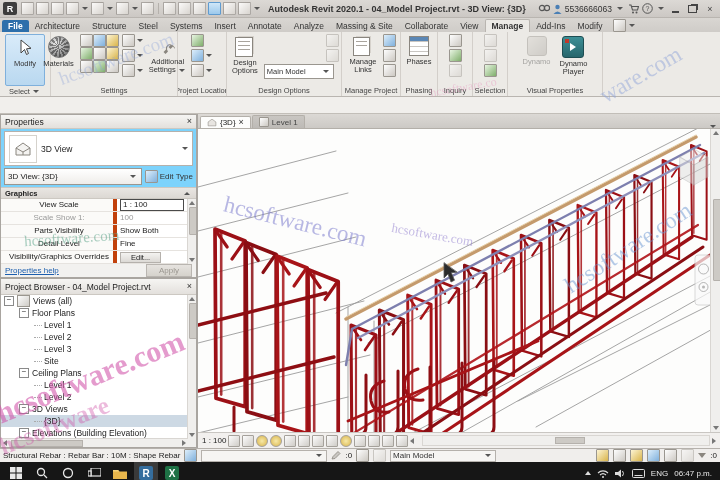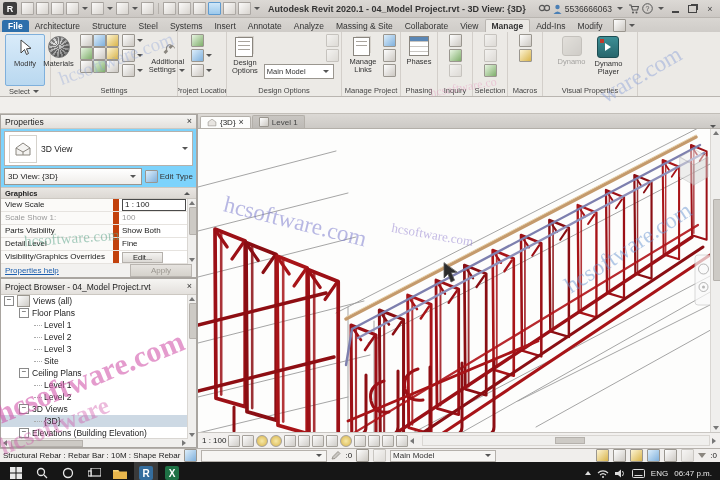--- a/index.html
+++ b/index.html
@@ -74,36 +74,36 @@
   .typesel{height:38px;background:#fff;border:1px solid #b5b1ac;margin:2px 3px;display:flex;align-items:center;}
   .typeico{width:26px;height:26px;margin:0 4px;border:1px solid #d5d2cc;display:flex;align-items:center;justify-content:center;}
   .selrow{display:flex;align-items:center;margin:0 3px 2px;gap:3px;}
   .selcombo{flex:1;height:15px;border:1px solid #9a968f;background:linear-gradient(#fff,#efedea);
             font-size:8px;display:flex;align-items:center;justify-content:space-between;padding:0 3px;}
   .edittype{display:flex;align-items:center;gap:2px;font-size:8px;color:#333;}
   .sechead{height:11px;background:linear-gradient(#e9e6e2,#dcd8d3);font-size:7.5px;font-weight:bold;
            display:flex;align-items:center;justify-content:space-between;padding:0 4px;border:1px solid #ccc8c2;border-left:none;border-right:none;}
   .pgrid{position:relative;background:#fff;}
   .prow{display:flex;height:12px;line-height:12px;font-size:8px;border-bottom:1px solid #e6e3df;}
-  .plab{width:108px;padding-left:4px;color:#222;background:#fbfaf8;border-right:6px solid #c2410c;
-        white-space:nowrap;overflow:hidden;}
+  .plab{width:108px;padding-left:4px;color:#222;background:#fbfaf8;border-right:4px solid #c2410c;
+        white-space:nowrap;overflow:hidden;text-align:center;}
   .pval{flex:1;padding-left:3px;background:#fff;white-space:nowrap;overflow:hidden;}
   .prow.dis .plab,.prow.dis .pval{color:#999;}
   .valbox{border:1px solid #4a4a4a;margin:0;padding:0 2px;display:inline-block;min-width:58px;height:10px;line-height:10px;}
   .editbtn{display:inline-block;border:1px solid #b5b1ac;background:linear-gradient(#f4f3f1,#dcd9d5);
            font-size:7.5px;line-height:9px;padding:0 10px;margin-top:1px;}
   .pscroll{position:absolute;right:0;top:0;bottom:0;width:8px;background:#f0efed;border-left:1px solid #d9d6d2;}
   .sthumb{position:absolute;left:1px;width:6px;background:#cdcac5;border:1px solid #b5b1ac;border-radius:1px;}
   .sarrow{position:absolute;left:1px;width:0;height:0;border-left:3px solid transparent;border-right:3px solid transparent;}
   .up{border-bottom:4px solid #777;}
   .dn{border-top:4px solid #777;}
   .phelp{height:14px;display:flex;align-items:center;justify-content:space-between;padding:0 4px;background:#f2f1ef;}
   .helplink{font-size:8px;color:#1b5dad;text-decoration:underline;}
   .applybtn{font-size:8px;color:#9a968f;background:linear-gradient(#e6e3df,#d5d2cc);border:1px solid #b9b5b0;
-            padding:0 20px;line-height:11px;}
+            padding:0 12px;line-height:11px;}
   
   .tree{position:relative;flex:1;background:#fff;overflow:hidden;font-size:8.5px;}
   .trow{height:12px;display:flex;align-items:center;white-space:nowrap;}
   .trow.sel{background:#cdd9e4;}
   .lv0{padding-left:3px;} .lv1{padding-left:18px;} .lv2{padding-left:33px;}
   .exp{width:8px;height:8px;border:1px solid #8a8a8a;background:#fff;font-size:8px;line-height:6px;
        text-align:center;margin-right:3px;color:#333;flex:0 0 auto;}
   .guide{width:8px;border-top:1px dotted #aaa;margin-right:2px;flex:0 0 auto;}
   .vico16{width:11px;height:10px;border:1px solid #9a968f;background:linear-gradient(135deg,#fdfdfd,#cfccc7);margin-right:3px;flex:0 0 auto;}
   .hscroll{position:absolute;left:0;right:8px;bottom:0;height:8px;background:#f0efed;border-top:1px solid #d9d6d2;}
@@ -385,31 +385,20 @@
           <div class="mini dis"></div>
           <div class="mini dis"></div>
           <div class="mini grn"></div>
         </div>
       </div>
       <div class="plabel">
           <span>Selection</span>
         </div>
     </div>
 
-    <div class="rpanel" style="width:34px">
-      <div class="rbody">
-        <div class="ddcol">
-          <div class="mini"></div>
-          <div class="mini yel"></div>
-        </div>
-      </div>
-      <div class="plabel">
-          <span>Macros</span>
-        </div>
-    </div>
 
     <div class="rpanel" style="width:94px">
       <div class="rbody">
         <div class="bigbtn dyn-dis">
           <div class="bico" style="width:18px;height:18px;border:1px solid #8a867f;border-radius:3px;background:linear-gradient(135deg,#d5d2cc,#a5a19b)"></div>
           <span>Dynamo</span>
         </div>
         <div class="bigbtn">
           <div class="dynplayer bico">
               <span class="sq"></span>

